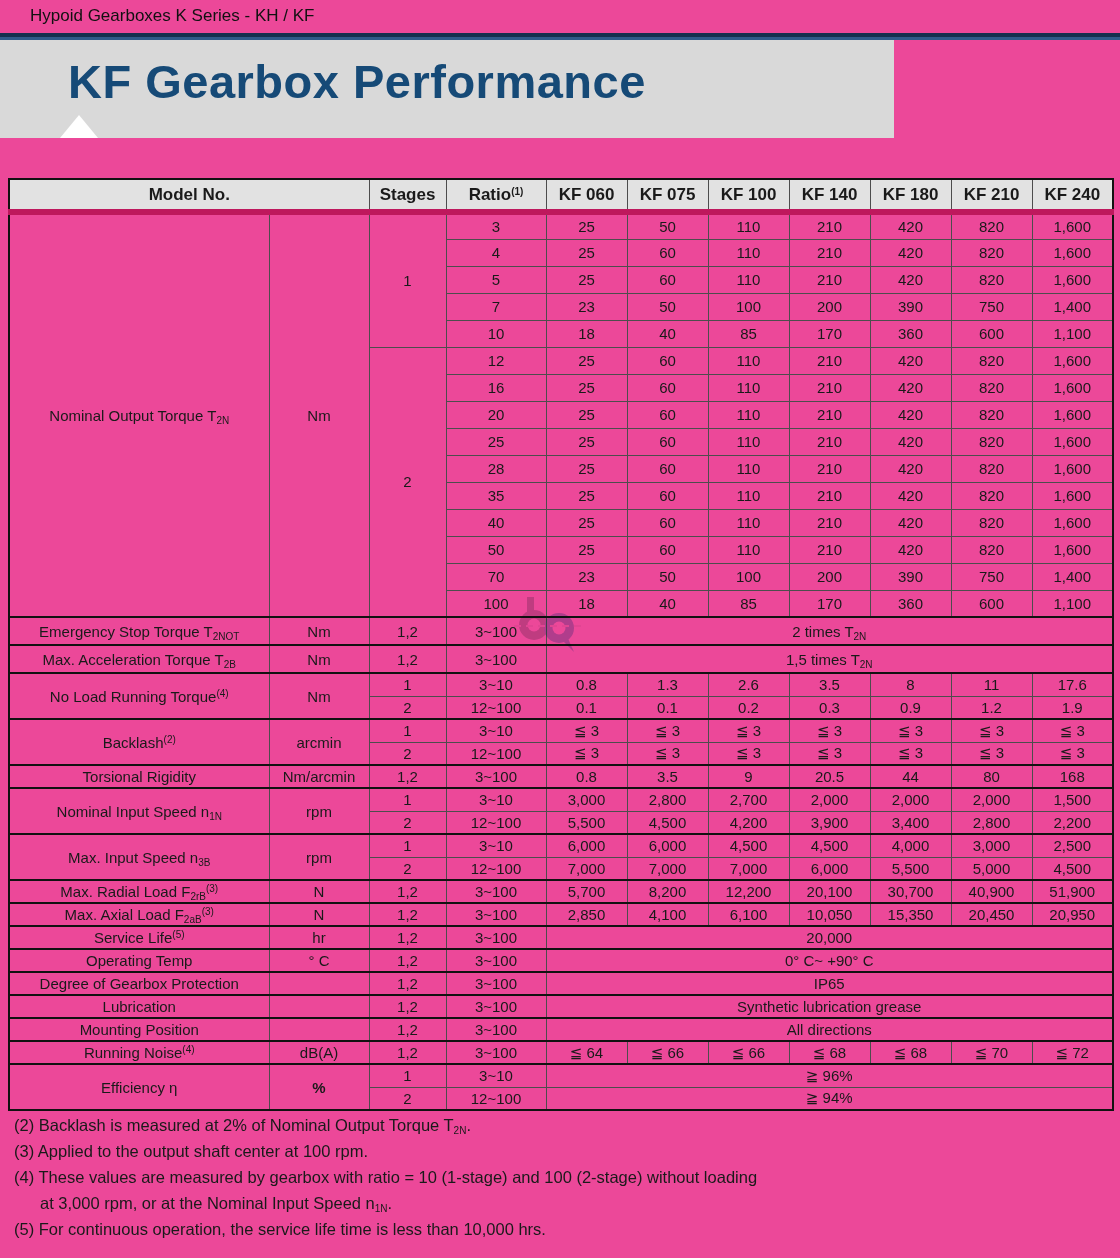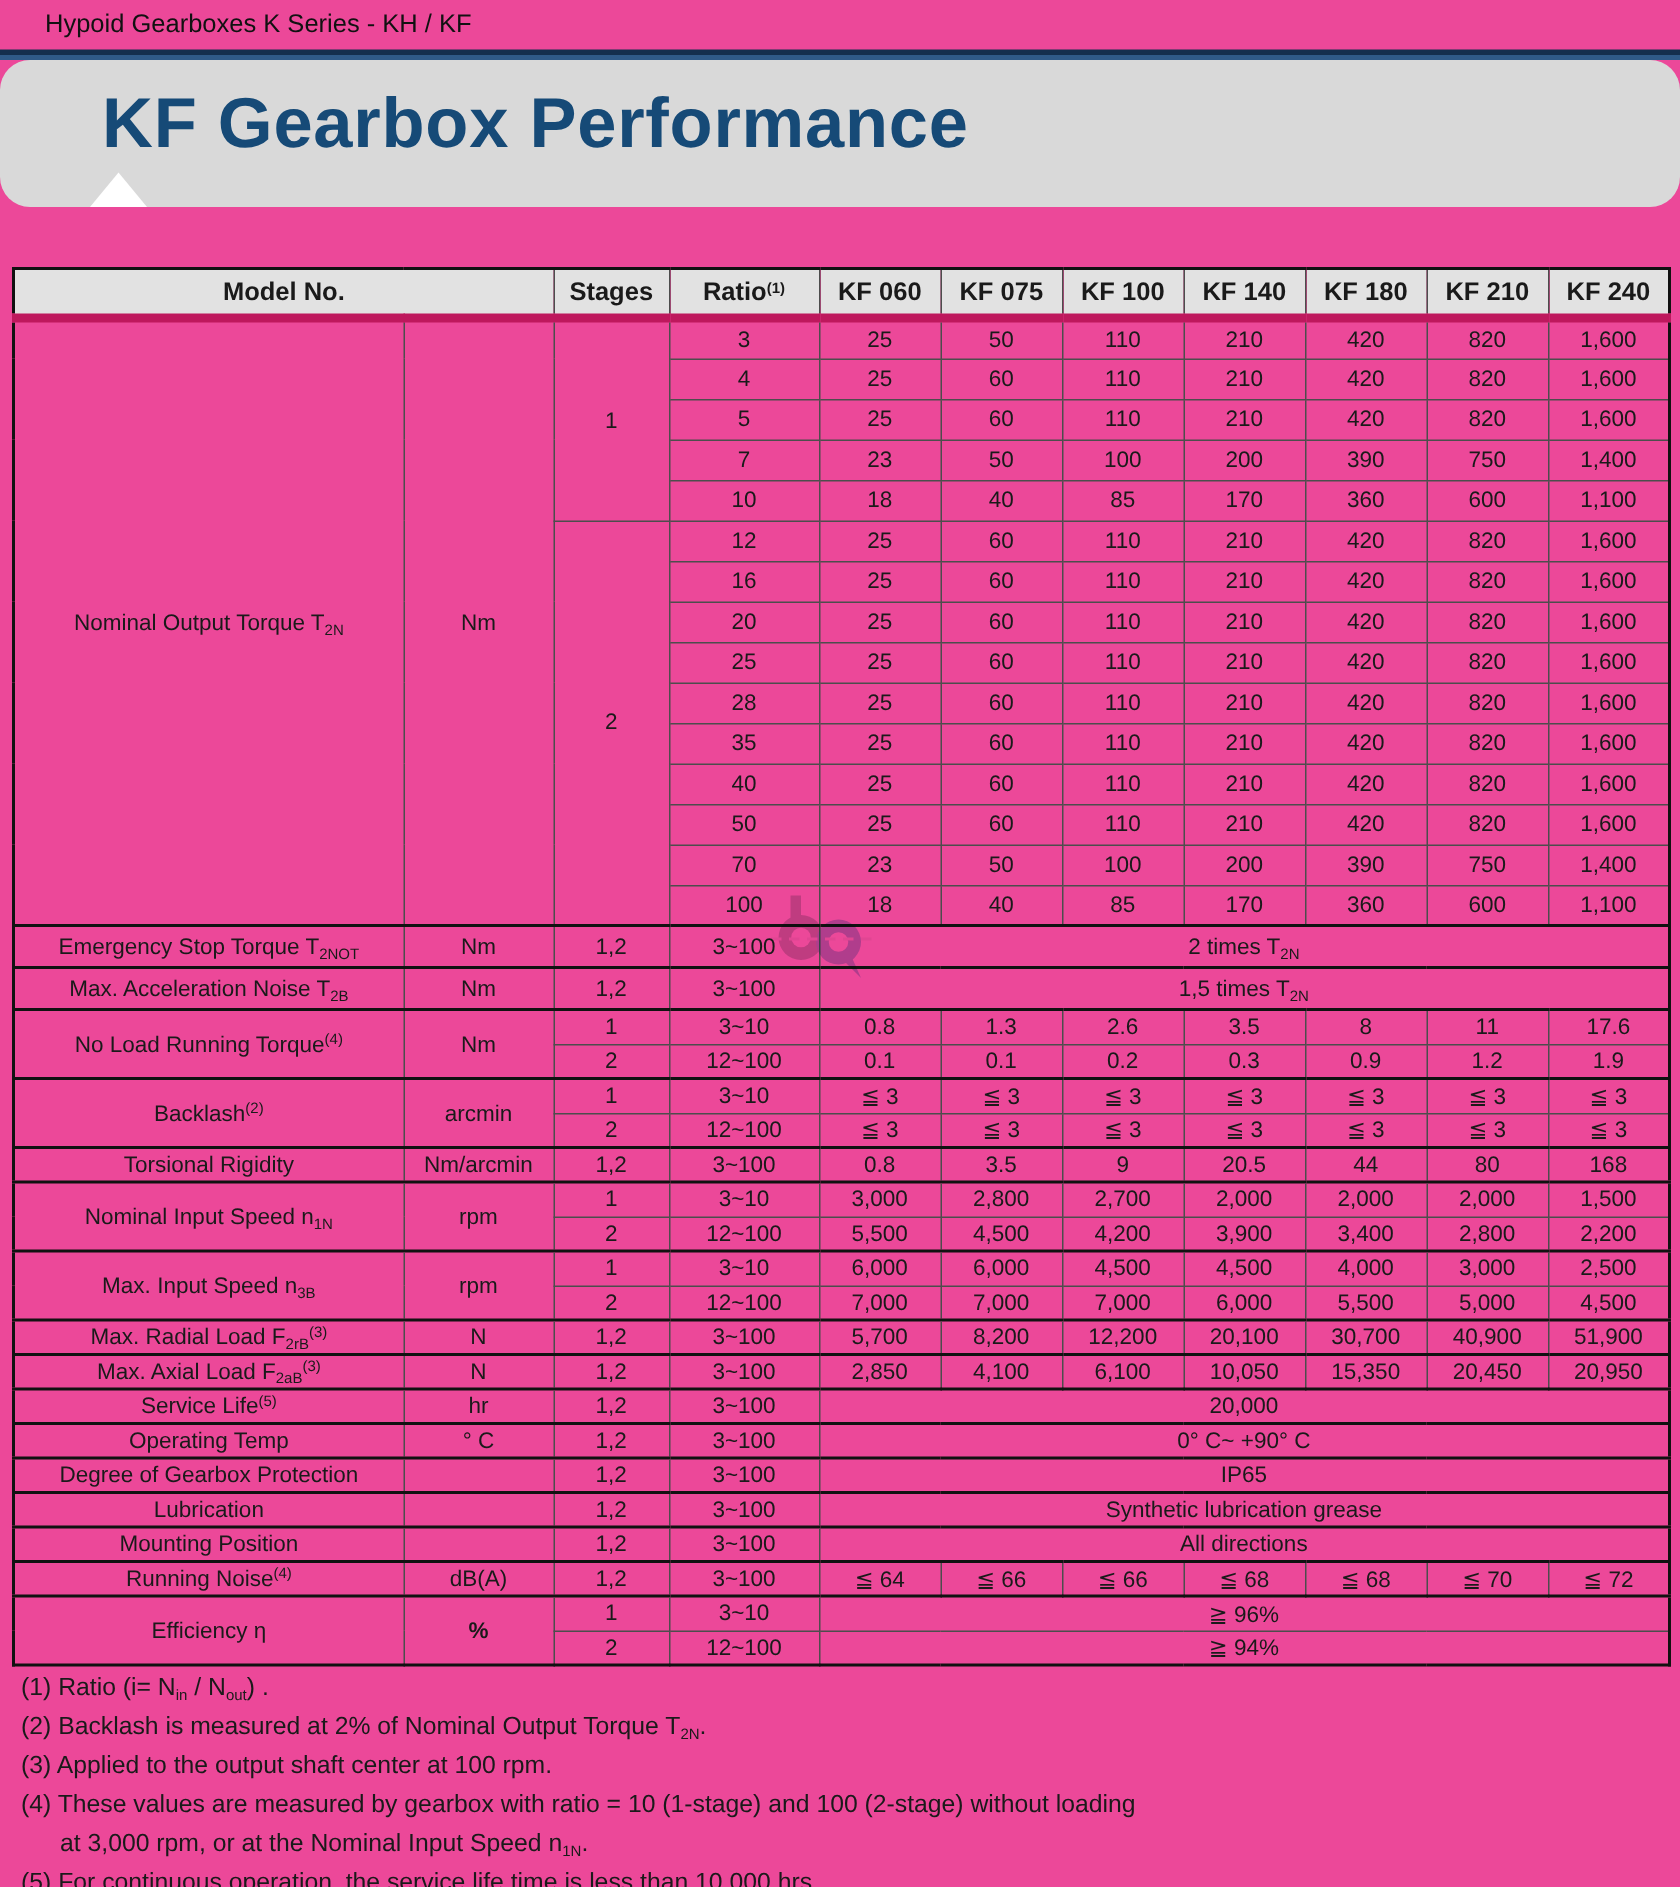--- a/index.html
+++ b/index.html
@@ -1,21 +1,21 @@
 <!DOCTYPE html>
 <html><head>
 <meta charset="utf-8">
 <style>
   html,body{margin:0;padding:0;background:#ffffff;}
   .page{position:relative;width:1120px;height:1258px;background:#ec4899;overflow:hidden;
         font-family:"Liberation Sans","DejaVu Sans",sans-serif;color:#1a1a1a;}
   .topbar{position:absolute;left:30px;top:6px;font-size:17px;color:#111;}
   .navy-rule{position:absolute;left:0;top:33px;width:1120px;height:7px;
         background:linear-gradient(to bottom,#142f4e 0%,#142f4e 55%,#2f5a88 55%,#2f5a88 100%);}
-  .banner{position:absolute;left:0;top:40px;width:1120px;height:98px;background:#d9d9d9;border-radius:20px;}
+  .banner{position:absolute;left:0;top:40px;width:894px;height:98px;background:#d9d9d9;}
   .banner h1{margin:0;padding:14px 0 0 68px;font-size:47px;font-weight:bold;color:#164a77;letter-spacing:.5px;}
   .notch{position:absolute;left:60px;bottom:0;width:0;height:0;
         border-left:19px solid transparent;border-right:19px solid transparent;border-bottom:23px solid #ffffff;}
   table.spec{position:absolute;left:8px;top:178px;width:1104px;border-collapse:collapse;table-layout:fixed;
         border:2px solid #111;z-index:2;}
   table.spec td{border:1px solid #4d4d4d;text-align:center;font-size:15px;padding:0 2px;
         white-space:nowrap;overflow:hidden;color:#1a1a1a;}
   tr.head td{background:#e2e2e2;font-weight:bold;font-size:17px;height:29px;
         border-top:2px solid #111;border-bottom:6px solid #be185d;}
   tr.sec td{border-top:2px solid #111;}
@@ -240,21 +240,21 @@
           <td><span>1,100</span></td>
         </tr>
         <tr class="sec t28">
           <td class="lbl"><span>Emergency Stop Torque T</span><sub>2NOT</sub></td>
           <td><span>Nm</span></td>
           <td><span>1,2</span></td>
           <td><span>3~100</span></td>
           <td colspan="7"><span>2 times T</span><sub>2N</sub></td>
         </tr>
         <tr class="sec t28">
-          <td class="lbl"><span>Max. Acceleration Noise T</span><sub>2B</sub></td>
+          <td class="lbl"><span>Max. Acceleration Torque T</span><sub>2B</sub></td>
           <td><span>Nm</span></td>
           <td><span>1,2</span></td>
           <td><span>3~100</span></td>
           <td colspan="7"><span>1,5 times T</span><sub>2N</sub></td>
         </tr>
         <tr class="sec t23">
           <td rowspan="2" class="lbl"><span>No Load Running Torque</span><sup>(4)</sup></td>
           <td rowspan="2"><span>Nm</span></td>
           <td><span>1</span></td>
           <td><span>3~10</span></td>
@@ -445,21 +445,20 @@
         </tr>
         <tr class="t23">
           <td><span>2</span></td>
           <td><span>12~100</span></td>
           <td colspan="7"><span>≧ 94%</span></td>
         </tr>
       </tbody>
   </table>
 
   <div class="footnotes">
-      <div class="fnline"><span>(1) Ratio (i= N</span><sub>in</sub><span> / N</span><sub>out</sub><span>) .</span></div>
       <div class="fnline"><span>(2) Backlash is measured at 2% of Nominal Output Torque T</span><sub>2N</sub><span>.</span></div>
       <div class="fnline"><span>(3) Applied to the output shaft center at 100 rpm.</span></div>
       <div class="fnline"><span>(4) These values are measured by gearbox with ratio = 10 (1-stage) and 100 (2-stage)  without loading</span></div>
       <div class="fnline indent"><span>at 3,000 rpm, or at the Nominal Input Speed n</span><sub>1N</sub><span>.</span></div>
       <div class="fnline"><span>(5) For continuous operation, the service life time is less than 10,000 hrs.</span></div>
     </div>
 
 </div>
 
 </body></html>

